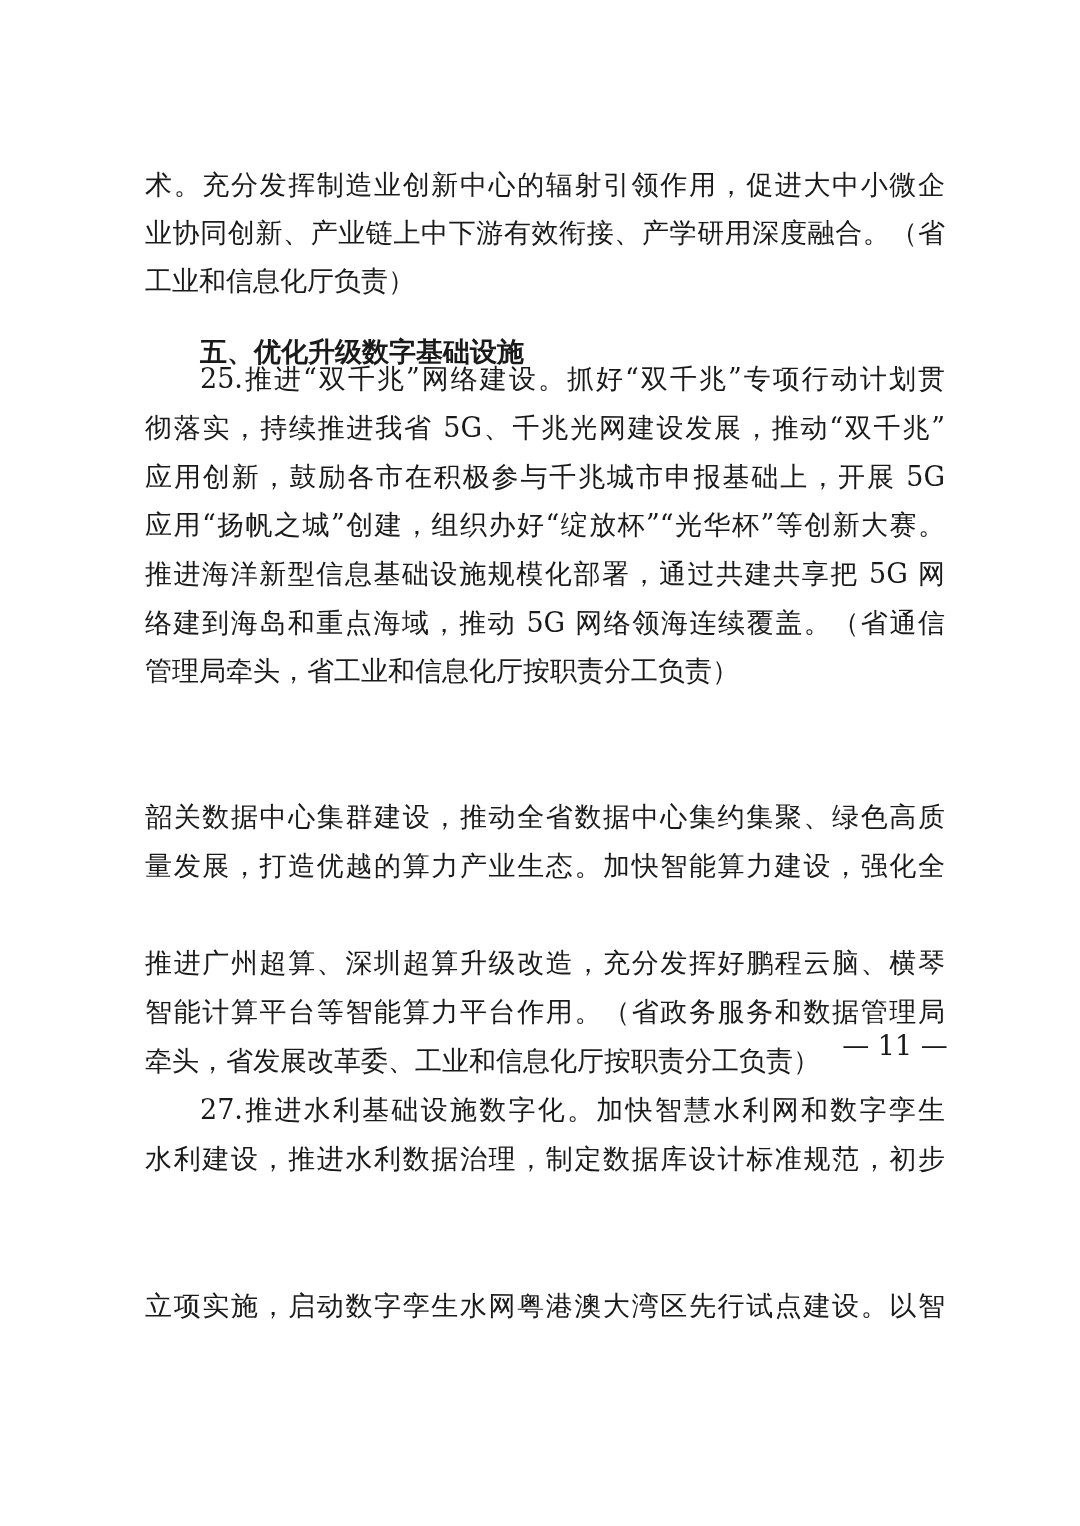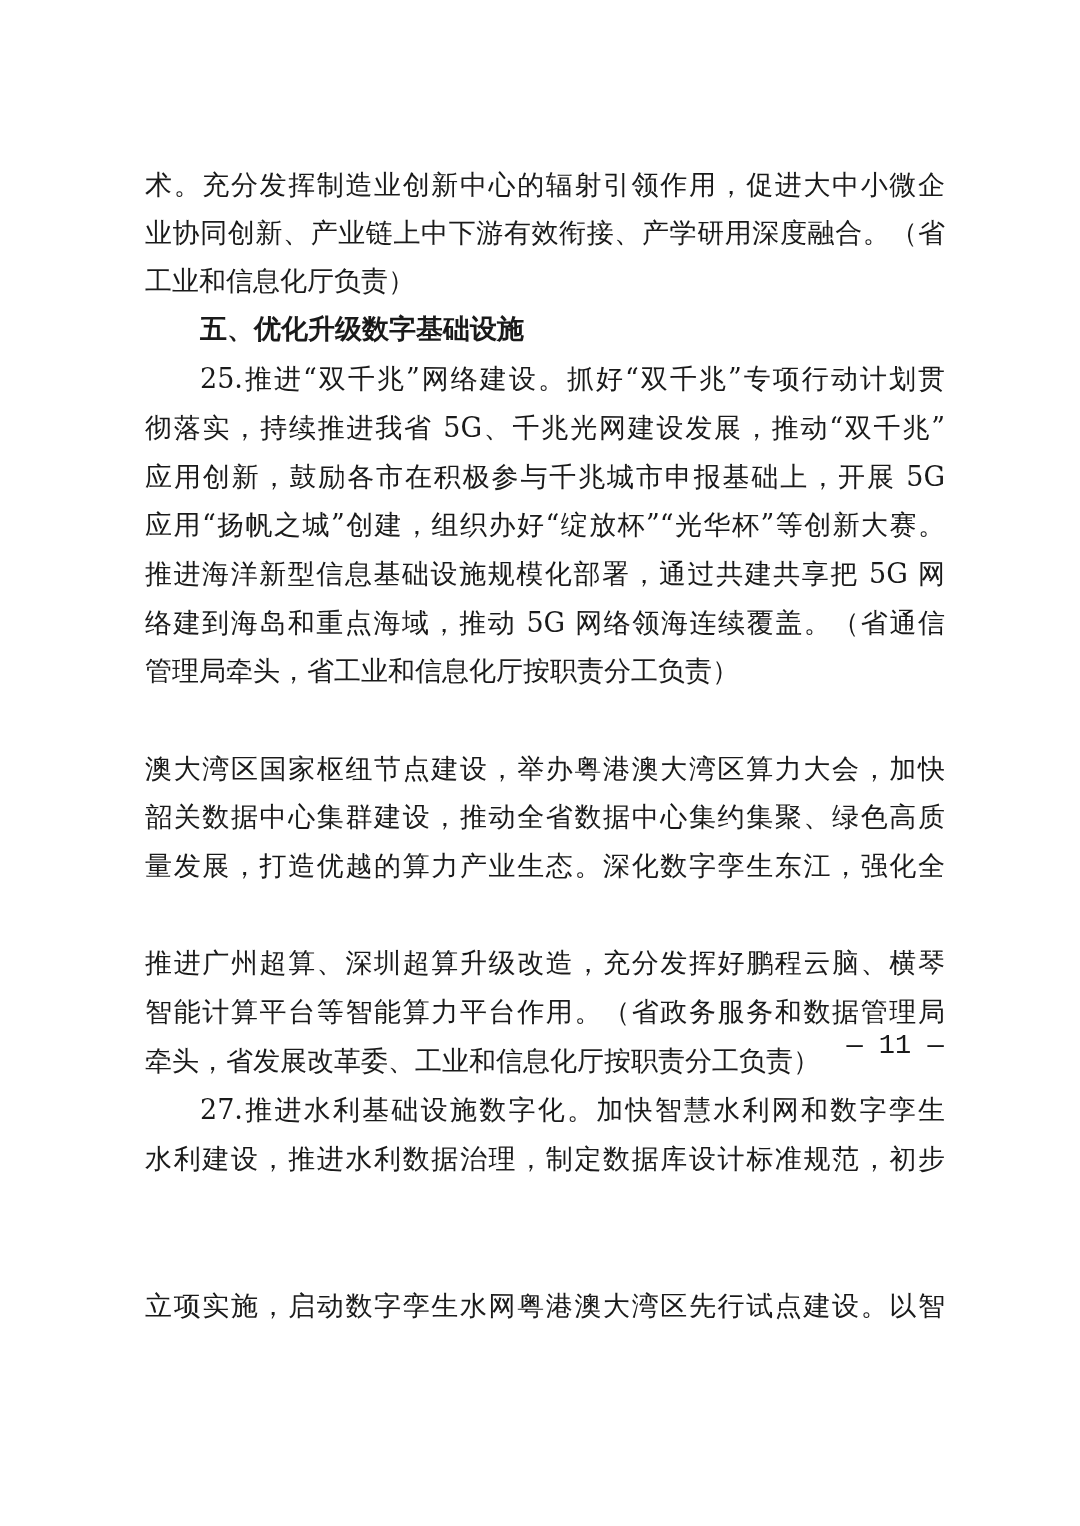--- a/index.html
+++ b/index.html
@@ -4,47 +4,46 @@
 <style>
   html, body { margin: 0; padding: 0; background: #ffffff; }
   body { width: 1080px; height: 1526px; position: relative; overflow: hidden;
          font-family: "DejaVu Serif", "Liberation Serif", serif; color: #1a1a1a; }
   .page { position: absolute; left: 0; top: 0; width: 908px; height: 1526px; }
   .line { position: absolute; left: 145px; width: 800px; height: 48px;
           font-size: 27px; line-height: 48px; white-space: nowrap;
           text-align: justify; text-align-last: justify; letter-spacing: 0; }
   .line.last { text-align-last: left; }
   .line.indent { left: 200px; width: 745px; }
-  .heading { font-family: Liberation Serif, serif; font-weight: bold; text-align-last: left; }
+  .heading { font-family: Liberation Serif, serif; font-weight: bold; text-align-last: left; margin-top: 23px; }
   .bold { font-weight: normal; }
   .pagenum { position: absolute; left: 840px; top: 1322px; width: 110px; height: 48px;
-             font-size: 27px; line-height: 48px; text-align: center; white-space: nowrap; font-family: Liberation Mono, monospace; }
+             font-size: 27px; line-height: 48px; text-align: center; white-space: nowrap; }
 </style>
 </head>
 <body>
 
 <div class="page">
 
   <div class="line" style="top:161px">术。充分发挥制造业创新中心的辐射引领作用，促进大中小微企</div>
   <div class="line" style="top:209px">业协同创新、产业链上中下游有效衔接、产学研用深度融合。（省</div>
   <div class="line last" style="top:257px">工业和信息化厅负责）</div>
 
   <div class="line indent heading" style="top:305px">五、优化升级数字基础设施</div>
 
   <div class="line indent" style="top:355px"><span class="bold">25.推进“双千兆”网络建设。</span><span>抓好“双千兆”专项行动计划贯</span></div>
   <div class="line" style="top:404px">彻落实，持续推进我省 5G、千兆光网建设发展，推动“双千兆”</div>
   <div class="line" style="top:453px">应用创新，鼓励各市在积极参与千兆城市申报基础上，开展 5G</div>
   <div class="line" style="top:501px">应用“扬帆之城”创建，组织办好“绽放杯”“光华杯”等创新大赛。</div>
   <div class="line" style="top:550px">推进海洋新型信息基础设施规模化部署，通过共建共享把 5G 网</div>
   <div class="line" style="top:599px">络建到海岛和重点海域，推动 5G 网络领海连续覆盖。（省通信</div>
   <div class="line last" style="top:647px">管理局牵头，省工业和信息化厅按职责分工负责）</div>
 
-  <div class="line" style="top:745px">澳大湾区国家枢纽节点建设，举办粤港澳大湾区算力大会，加快</div>
   <div class="line" style="top:793px">韶关数据中心集群建设，推动全省数据中心集约集聚、绿色高质</div>
-  <div class="line" style="top:842px">量发展，打造优越的算力产业生态。深化数字孪生东江，强化全</div>
+  <div class="line" style="top:842px">量发展，打造优越的算力产业生态。加快智能算力建设，强化全</div>
   <div class="line" style="top:939px">推进广州超算、深圳超算升级改造，充分发挥好鹏程云脑、横琴</div>
   <div class="line" style="top:988px">智能计算平台等智能算力平台作用。（省政务服务和数据管理局</div>
   <div class="line last" style="top:1037px">牵头，省发展改革委、工业和信息化厅按职责分工负责）</div>
 
   <div class="line indent" style="top:1086px"><span class="bold">27.推进水利基础设施数字化。</span><span>加快智慧水利网和数字孪生</span></div>
   <div class="line" style="top:1135px">水利建设，推进水利数据治理，制定数据库设计标准规范，初步</div>
   <div class="line" style="top:1282px">立项实施，启动数字孪生水网粤港澳大湾区先行试点建设。以智</div>
 
   <div class="pagenum" style="top:1022px">— 11 —</div>
 </div>

